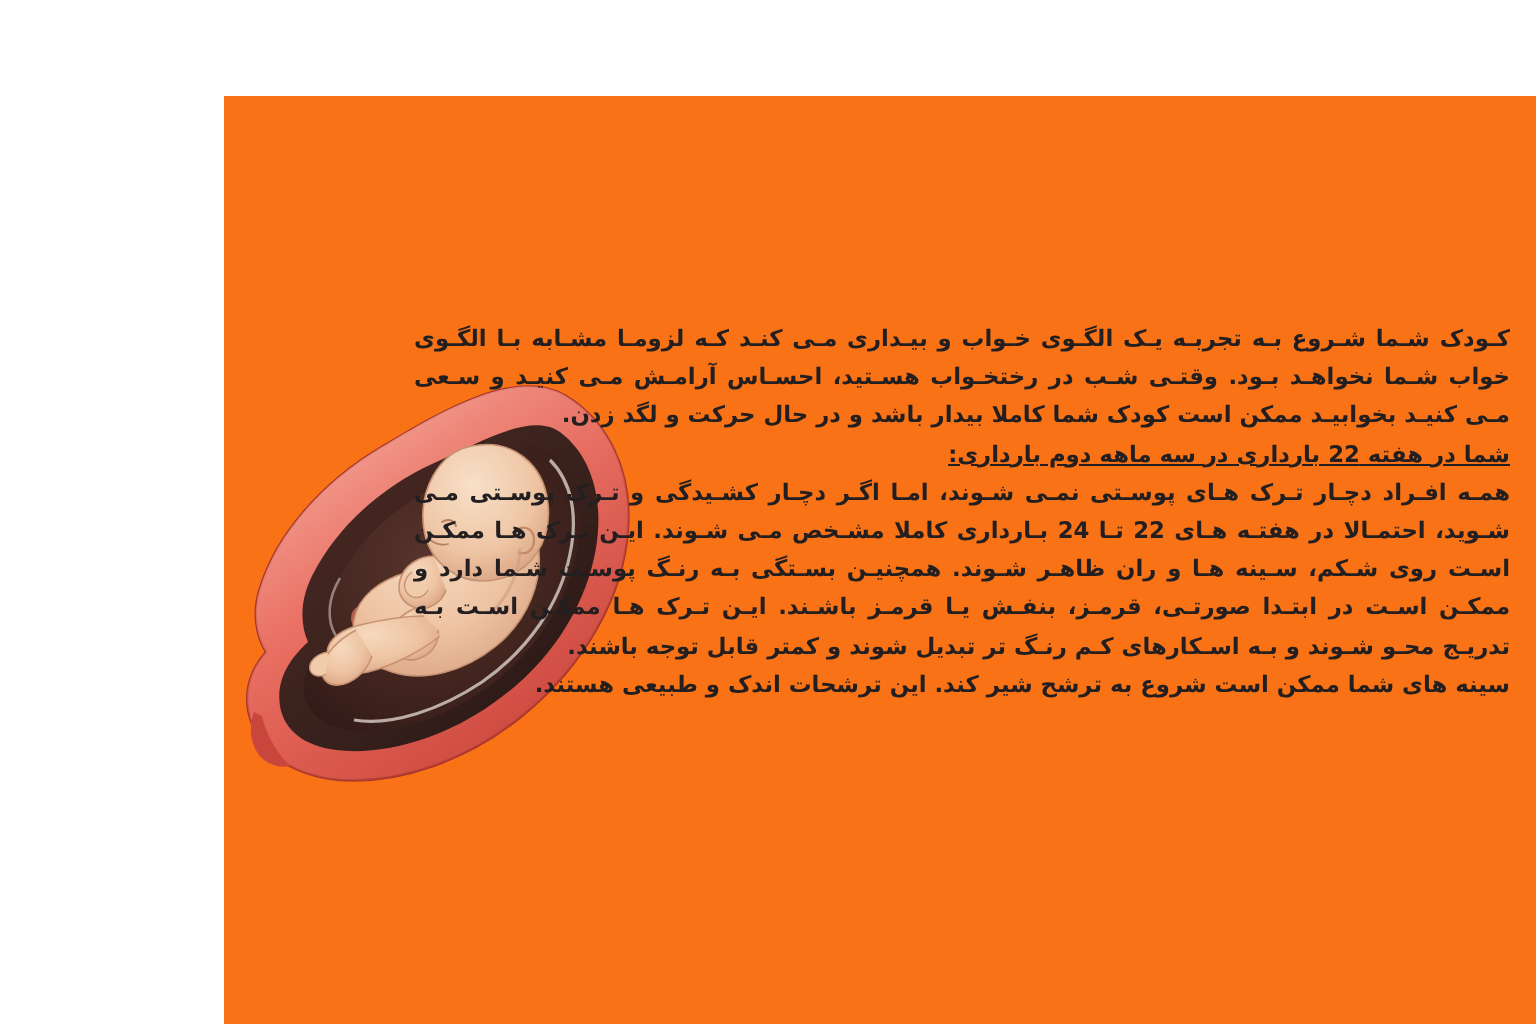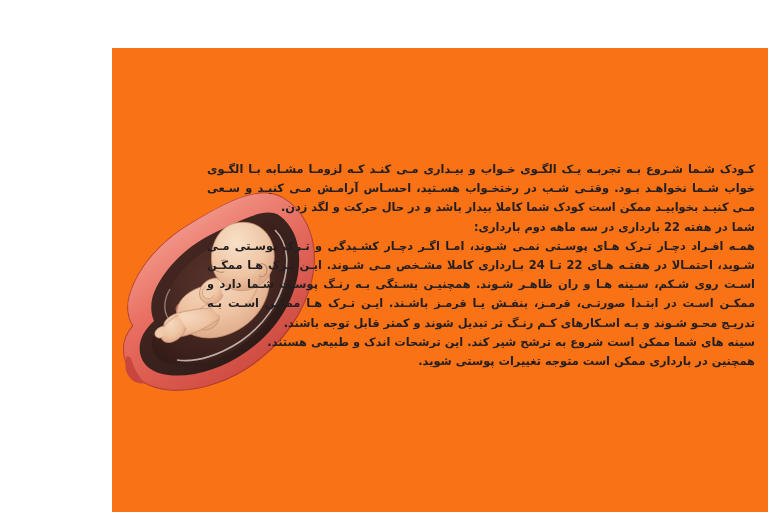--- a/index.html
+++ b/index.html
@@ -57,20 +57,21 @@
   }
 
   .para + .para { margin-top: 0; }
 
   .block-gap-lg { margin-top: 19px; }
   .block-gap-md { margin-top: 18px; }
 
   .para-lead {
     text-align: center;
     text-align-last: right;
+    text-decoration: underline;
   }
 
   .para-final {
     text-align: center;
     text-align-last: right;
   }
 </style>
 </head>
 <body>
 
@@ -185,17 +186,16 @@
   <div class="text-column">
 
     <p class="para">کـودک شـما شـروع بـه تجربـه یـک الگـوی خـواب و بیـداری مـی کنـد کـه لزومـا مشـابه بـا الگـوی خواب شـما نخواهـد بـود. وقتـی شـب در رختخـواب هسـتید، احسـاس آرامـش مـی کنیـد و سـعی مـی کنیـد بخوابیـد ممکن است کودک شما کاملا بیدار باشد و در حال حرکت و لگد زدن.</p>
 
     <p class="para para-lead block-gap-lg">شما در هفته 22 بارداری در سه ماهه دوم بارداری:</p>
 
     <p class="para">همـه افـراد دچـار تـرک هـای پوسـتی نمـی شـوند، امـا اگـر دچـار کشـیدگی و تـرک پوسـتی مـی شـوید، احتمـالا در هفتـه هـای 22 تـا 24 بـارداری کاملا مشـخص مـی شـوند. ایـن تـرک هـا ممکـن اسـت روی شـکم، سـینه هـا و ران ظاهـر شـوند. همچنیـن بسـتگی بـه رنـگ پوسـت شـما دارد و ممکـن اسـت در ابتـدا صورتـی، قرمـز، بنفـش یـا قرمـز باشـند. ایـن تـرک هـا ممکـن اسـت بـه تدریـج محـو شـوند و بـه اسـکارهای کـم رنـگ تر تبدیل شوند و کمتر قابل توجه باشند.</p>
 
     <p class="para para-final block-gap-lg">سینه های شما ممکن است شروع به ترشح شیر کند. این ترشحات اندک و طبیعی هستند.</p>
 
-    <p class="para para-final block-gap-md">همچنین در بارداری ممکن است متوجه تغییرات پوستی شوید.</p>
 
   </div>
 
 </div>
 
 </body></html>

